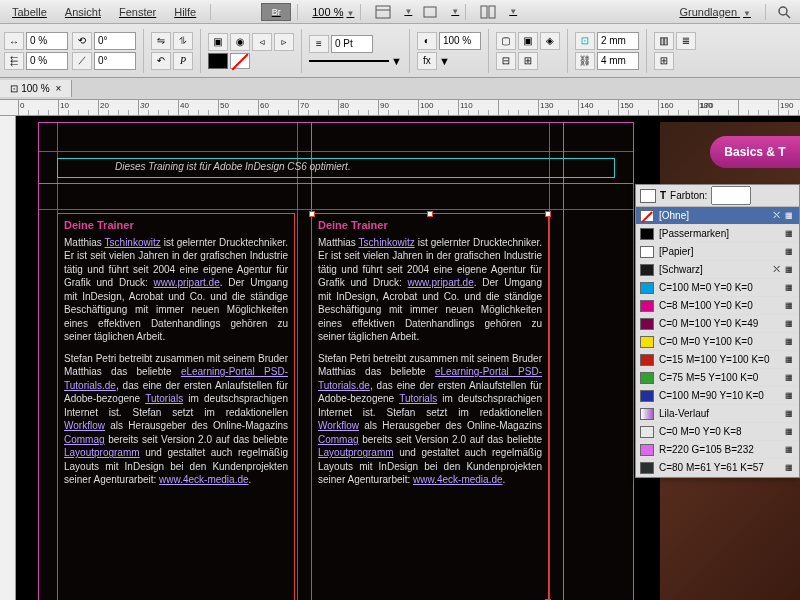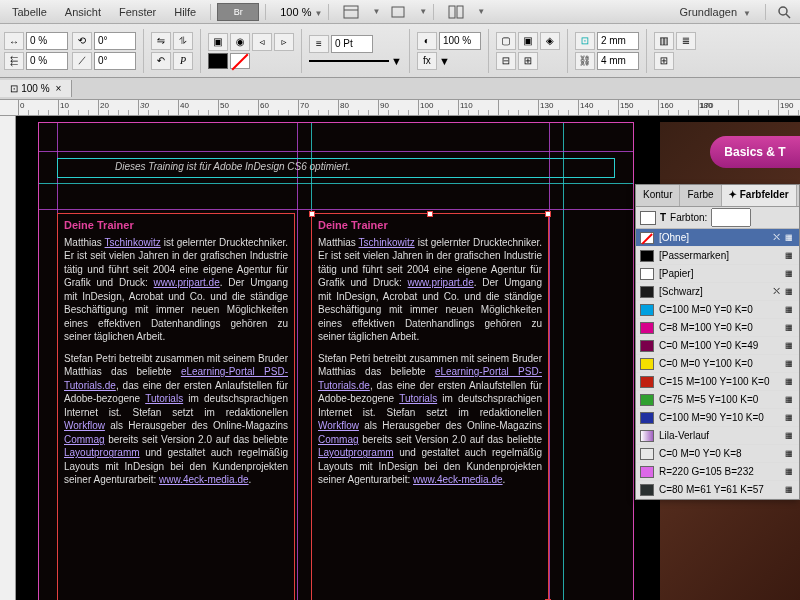--- a/index.html
+++ b/index.html
@@ -1,21 +1,21 @@
 <!DOCTYPE html>
 <html><head>
 <meta charset="utf-8">
 <style>
 * { margin: 0; padding: 0; box-sizing: border-box; font-family: Tahoma, Arial, sans-serif; }
 body { background: #e8e8e8; width: 800px; height: 600px; overflow: hidden; font-size: 11px; }
 
-.menubar { height: 24px; background: linear-gradient(#f0f0f0,#d8d8d8); border-bottom: 1px solid #aaa; display: flex; align-items: center; padding: 0 4px; gap: 2px; }
+.menubar { height: 24px; background: linear-gradient(#f0f0f0,#d8d8d8); border-bottom: 1px solid #aaa; display: flex; align-items: center; padding: 0 4px; gap: 2px; text-decoration: underline; }
 .menubar .menu-item { padding: 3px 8px; color: #333; cursor: default; }
 .menubar .sep { width: 1px; height: 16px; background: #bbb; margin: 0 4px; }
-.menubar .br-btn { width: 42px; height: 18px; background: #888; color: #fff; font-size: 9px; display: flex; align-items: center; justify-content: center; border: 1px solid #666; }
+.menubar .br-btn { width: 30px; height: 18px; background: #888; color: #fff; font-size: 9px; display: flex; align-items: center; justify-content: center; border: 1px solid #666; margin-left: 44px; }
 .menubar .zoom { margin-left: 8px; font-size: 11px; }
 .menubar .tri { font-size: 8px; color: #666; margin-left: 3px; }
 .menubar .icon-btn { width: 28px; height: 20px; border: 1px solid transparent; display: flex; align-items: center; justify-content: center; margin: 0 2px; }
 .menubar .spacer { flex: 1; }
 .menubar .workspace { padding: 3px 8px; font-size: 11px; color: #333; }
 .menubar .search { width: 24px; height: 20px; display: flex; align-items: center; justify-content: center; }
 
 .toolbar { height: 54px; background: linear-gradient(#e8e8e8,#dcdcdc); border-bottom: 1px solid #999; display: flex; align-items: center; padding: 2px 4px; gap: 4px; flex-wrap: wrap; }
 .toolbar .tb-group { display: flex; flex-direction: column; gap: 2px; }
 .toolbar .tb-row { display: flex; align-items: center; gap: 2px; }
@@ -370,25 +370,20 @@
         <div class="handle br"></div>
         <div class="tf-content">
           <div class="heading">Deine Trainer</div>
           <p><span>Matthias </span><span class="link">Tschinkowitz</span><span> ist gelernter Drucktechniker. Er ist seit vielen Jahren in der grafischen Industrie tätig und führt seit 2004 eine eigene Agentur für Grafik und Druck: </span><span class="link">www.pripart.de</span><span>. Der Umgang mit InDesign, Acrobat und Co. und die ständige Beschäftigung mit immer neuen Möglichkeiten eines effektiven Datenhandlings gehören zu seiner täglichen Arbeit.</span></p>
           <p><span>Stefan Petri betreibt zusammen mit seinem Bruder Matthias das beliebte </span><span class="link">eLearning-Portal PSD-Tutorials.de</span><span>, das eine der ersten Anlaufstellen für Adobe-bezogene </span><span class="link">Tutorials</span><span> im deutschsprachigen Internet ist. Stefan setzt im redaktionellen </span><span class="link">Workflow</span><span> als Herausgeber des Online-Magazins </span><span class="link">Commag</span><span> bereits seit Version 2.0 auf das beliebte </span><span class="link">Layoutprogramm</span><span> und gestaltet auch regelmäßig Layouts mit InDesign bei den Kundenprojekten seiner Agenturarbeit: </span><span class="link">www.4eck-media.de</span><span>.</span></p>
         </div>
       </div>
     </div>
 
     <div class="panels">
-      <div class="panel-tabs">
-        <div class="ptab">Kontur</div>
-        <div class="ptab">Farbe</div>
-        <div class="ptab active">✦ <span>Farbfelder</span></div>
-      </div>
       <div class="panel-head">
         <div class="sw-icon" style="background:#fff"></div>
         <span style="font-weight:bold">T</span>
         <span>Farbton:</span>
         <input class="tb-input" style="width: 40px;">
       </div>
       <div class="swatch-list" id="swatchList">
           <div class="swatch-row selected">
             <div class="swatch-chip swatch-none"></div>
             <div class="swatch-label">[Ohne]</div>

